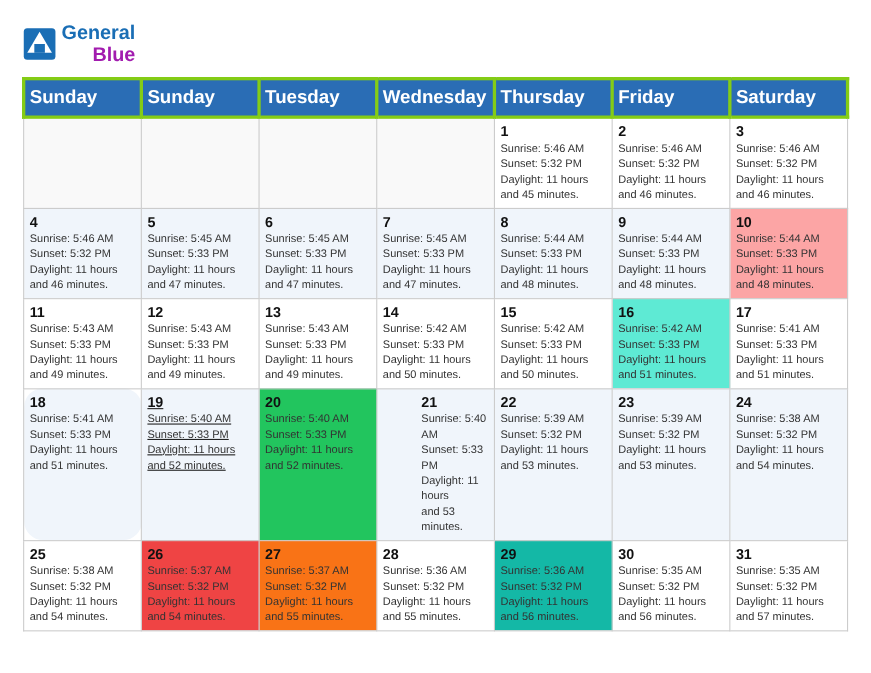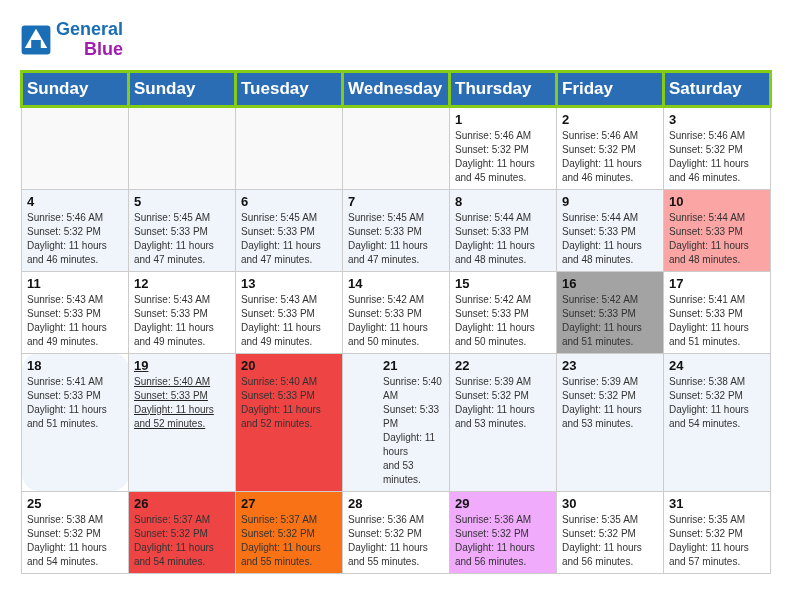--- a/index.html
+++ b/index.html
@@ -229,21 +229,21 @@
 Daylight: 11 hours
 and 50 minutes.</div>
         </td>
         <td style="background: rgb(255, 255, 255);">
           <div class="day-number">15</div>
           <div class="day-info" style="white-space: pre-line;">Sunrise: 5:42 AM
 Sunset: 5:33 PM
 Daylight: 11 hours
 and 50 minutes.</div>
         </td>
-        <td style="background: #a3a3a3;">
+        <td style="background: #5eead4;">
           <div class="day-number">16</div>
           <div class="day-info" style="white-space: pre-line;">Sunrise: 5:42 AM
 Sunset: 5:33 PM
 Daylight: 11 hours
 and 51 minutes.</div>
         </td>
         <td style="background: rgb(255, 255, 255);">
           <div class="day-number">17</div>
           <div class="day-info" style="white-space: pre-line;">Sunrise: 5:41 AM
 Sunset: 5:33 PM
@@ -259,21 +259,21 @@
 Daylight: 11 hours
 and 51 minutes.</div>
         </td>
         <td style="background: rgb(240, 245, 251); text-decoration: underline;">
           <div class="day-number">19</div>
           <div class="day-info" style="white-space: pre-line;">Sunrise: 5:40 AM
 Sunset: 5:33 PM
 Daylight: 11 hours
 and 52 minutes.</div>
         </td>
-        <td style="background: #ef4444;">
+        <td style="background: #22c55e;">
           <div class="day-number">20</div>
           <div class="day-info" style="white-space: pre-line;">Sunrise: 5:40 AM
 Sunset: 5:33 PM
 Daylight: 11 hours
 and 52 minutes.</div>
         </td>
         <td style="background: rgb(240, 245, 251); padding-left: 40px;">
           <div class="day-number">21</div>
           <div class="day-info" style="white-space: pre-line;">Sunrise: 5:40 AM
 Sunset: 5:33 PM
@@ -324,21 +324,21 @@
 Daylight: 11 hours
 and 55 minutes.</div>
         </td>
         <td style="background: rgb(255, 255, 255);">
           <div class="day-number">28</div>
           <div class="day-info" style="white-space: pre-line;">Sunrise: 5:36 AM
 Sunset: 5:32 PM
 Daylight: 11 hours
 and 55 minutes.</div>
         </td>
-        <td style="background: #f0abfc;">
+        <td style="background: #14b8a6;">
           <div class="day-number">29</div>
           <div class="day-info" style="white-space: pre-line;">Sunrise: 5:36 AM
 Sunset: 5:32 PM
 Daylight: 11 hours
 and 56 minutes.</div>
         </td>
         <td style="background: rgb(255, 255, 255);">
           <div class="day-number">30</div>
           <div class="day-info" style="white-space: pre-line;">Sunrise: 5:35 AM
 Sunset: 5:32 PM

